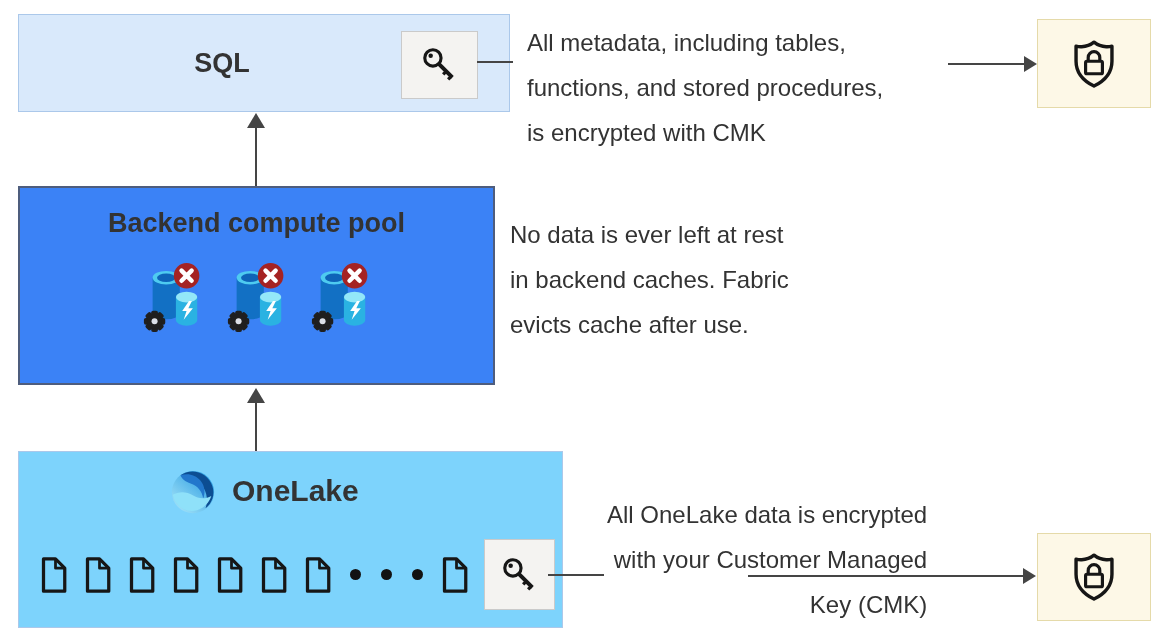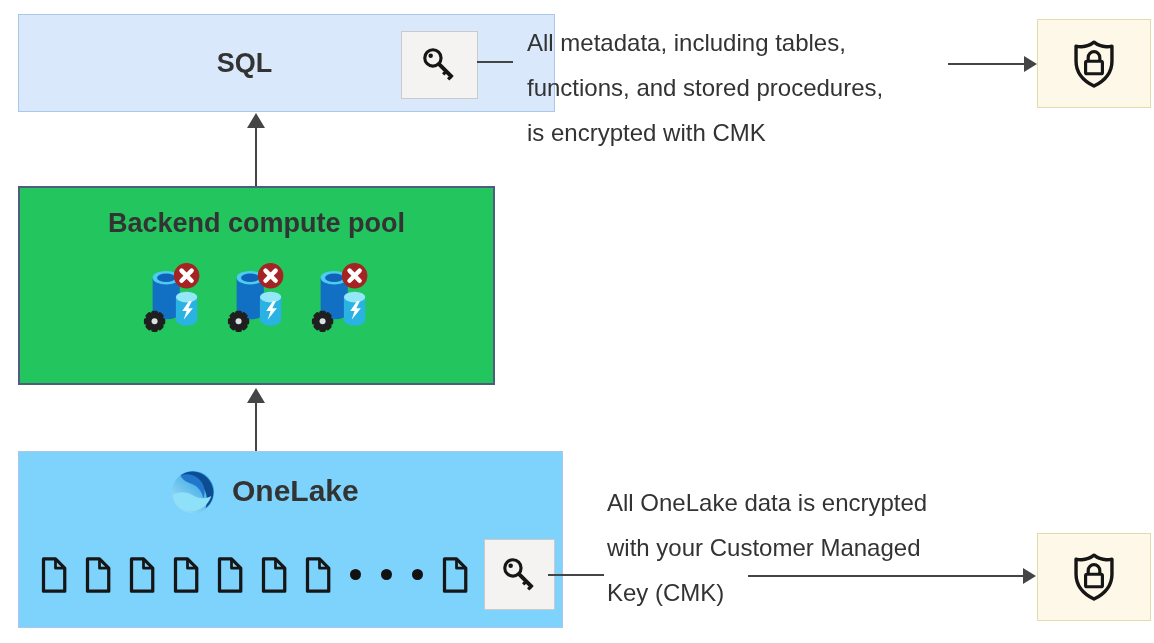--- a/index.html
+++ b/index.html
@@ -1,47 +1,47 @@
 <!DOCTYPE html>
 <html><head>
 <meta charset="utf-8">
 <style>
   html,body{margin:0;padding:0;background:#fff;}
   body{font-family:"Liberation Sans",sans-serif;color:#333;}
   #canvas{position:relative;width:1154px;height:643px;background:#ffffff;overflow:hidden;}
 
   .box{position:absolute;box-sizing:border-box;}
-  #box-sql{left:18px;top:14px;width:537px;height:98px;background:#d9e9fb;border:1.5px solid #abc8ea;}
+  #box-sql{left:18px;top:14px;width:492px;height:98px;background:#d9e9fb;border:1.5px solid #abc8ea;}
   #sql-label{position:absolute;left:0;right:77px;top:0;bottom:0;display:flex;align-items:center;justify-content:center;font-size:27px;color:#333;}
   #sql-label .strong{font-weight:700;margin-right:7px;}
 
   .key-tile{background:#f4f3f1;border:1px solid #cacaca;display:flex;align-items:center;justify-content:center;box-sizing:border-box;flex:none;}
   #key-tile-sql{position:absolute;left:382px;top:16px;width:77px;height:68px;}
 
-  #box-backend{left:18px;top:186px;width:477px;height:199px;background:#22c55e;border:2px solid #4e5d7d;}
+  #box-backend{left:18px;top:186px;width:477px;height:199px;background:#3b82f6;border:2px solid #4e5d7d;}
   #backend-title{margin-top:20px;text-align:center;font-weight:700;font-size:27px;color:#333;}
   #cache-row{display:flex;justify-content:center;gap:20px;margin-top:22px;}
 
   #box-onelake{left:18px;top:451px;width:545px;height:177px;background:#7dd3fc;border:1.5px solid #abc8ea;}
   #onelake-header{position:absolute;left:148px;top:13px;display:flex;align-items:center;gap:13px;}
   #onelake-title{font-weight:700;font-size:30px;color:#333;}
   #files-row{position:absolute;left:20px;top:87px;height:71px;display:flex;align-items:center;gap:14px;}
   .doc-icon{width:30px;height:44px;flex:none;}
   .dots{display:flex;align-items:center;gap:20px;padding:0 3px;}
   .dots i{width:11px;height:11px;border-radius:50%;background:#121212;}
   #key-tile-onelake{width:71px;height:71px;}
 
   .shield-tile{position:absolute;background:#fdf8e7;border:1px solid #e5daa9;display:flex;align-items:center;justify-content:center;box-sizing:border-box;}
   #shield-top{left:1037px;top:19px;width:114px;height:89px;}
   #shield-bottom{left:1037px;top:533px;width:114px;height:88px;}
 
   .note{position:absolute;font-size:24px;line-height:45px;white-space:pre-line;color:#333;}
   #note-metadata{left:527px;top:20px;}
   #note-cache{left:510px;top:212px;}
-  #note-onelake{left:607px;top:480px;}
+  #note-onelake{left:607px;top:492px;text-align:right;}
 
   .hline{position:absolute;height:2px;background:#454545;}
   .vline{position:absolute;width:2px;background:#454545;}
   .head-right{position:absolute;width:0;height:0;border-top:8px solid transparent;border-bottom:8px solid transparent;border-left:13px solid #454545;}
   .head-up{position:absolute;width:0;height:0;border-left:9px solid transparent;border-right:9px solid transparent;border-bottom:15px solid #454545;}
 
   #line-a{left:477px;top:61px;width:36px;}
   #stem-b{left:948px;top:63px;width:76px;}
   #head-b{left:1024px;top:56px;}
   #line-c{left:548px;top:574px;width:56px;}
@@ -148,20 +148,23 @@
           <circle cx="14" cy="62" r="3.1" fill="#dce0e8"></circle>
         </g>
         <g>
           <circle cx="47" cy="15" r="13.2" fill="#a52323"></circle>
           <path d="M41.8 9.8 L52.2 20.2 M52.2 9.8 L41.8 20.2" stroke="#ffffff" stroke-width="4.6" stroke-linecap="round"></path>
         </g>
       </svg>
     </div>
   </div>
 
+  <div class="note" id="note-cache">No data is ever left at rest
+in backend caches. Fabric
+evicts cache after use.</div>
 
   <div class="vline" id="stem-v2"></div>
   <div class="head-up" id="head-v2"></div>
 
   <div class="box" id="box-onelake">
     <div id="onelake-header">
       <svg width="52" height="52" viewBox="0 0 48 48">
         <defs>
           <linearGradient id="olg" x1="0" y1="1" x2="0.8" y2="0.1">
             <stop offset="0" stop-color="#aeeafb"></stop>

